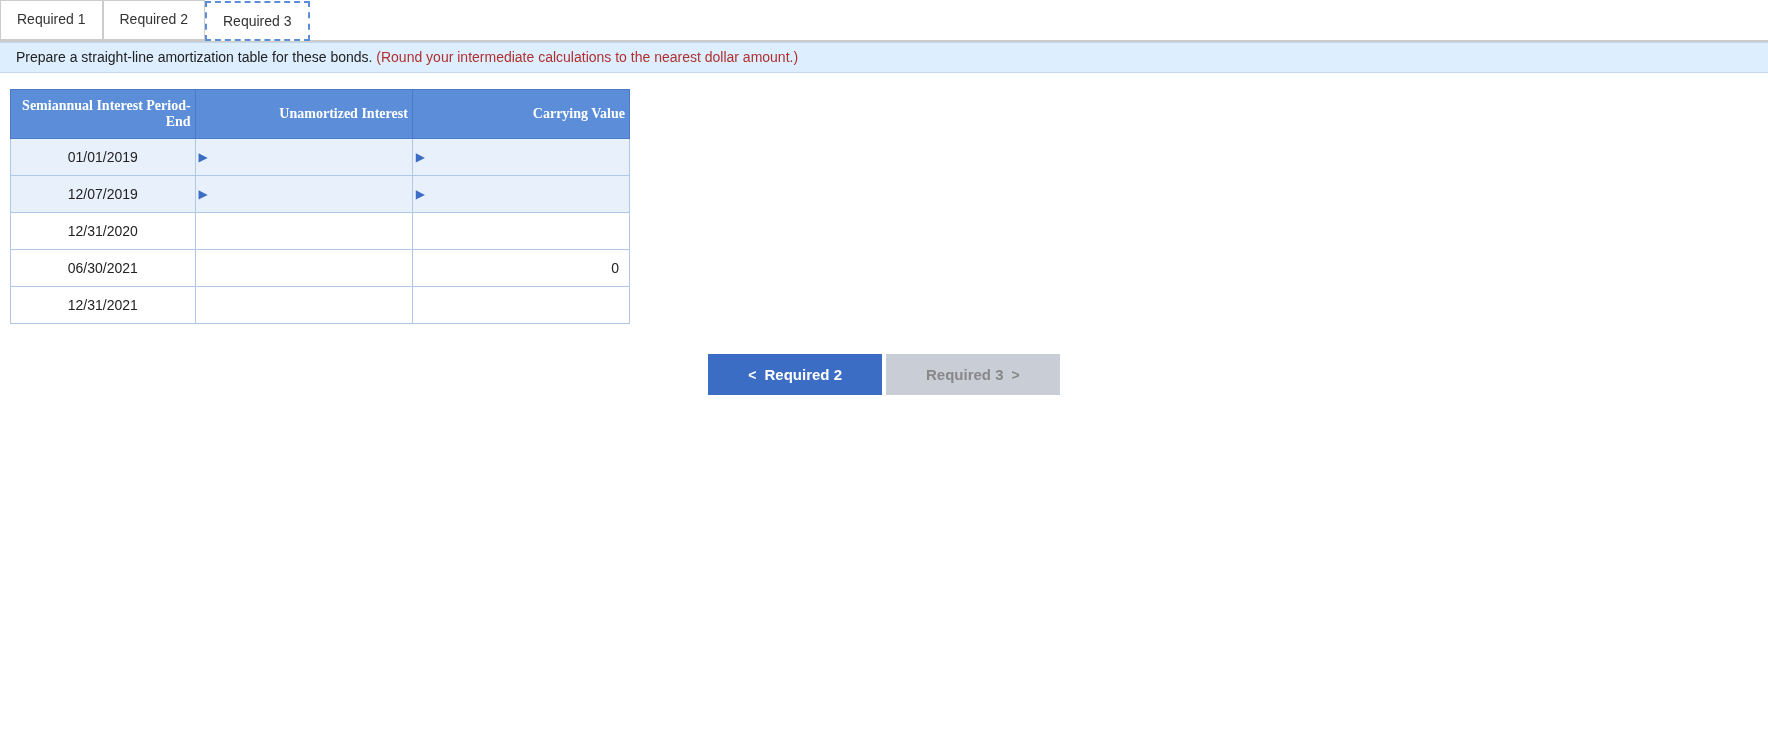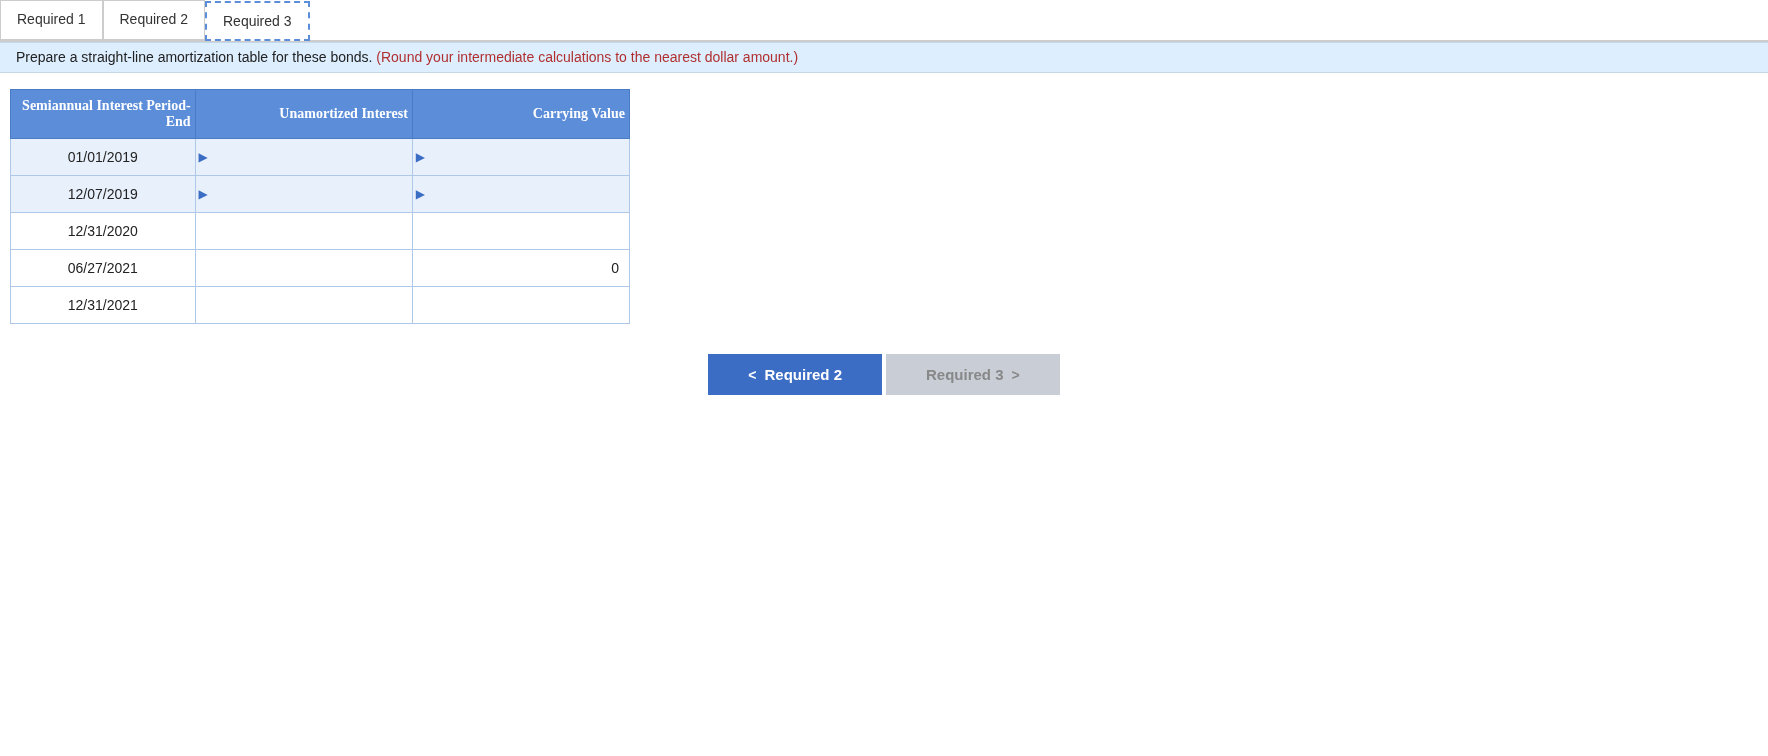--- a/index.html
+++ b/index.html
@@ -216,21 +216,21 @@
               <input type="text" class="cell-input" style="">
             </div>
           </td>
           <td class="input-cell">
             <div class="input-wrapper">
               <input type="text" class="cell-input" style="">
             </div>
           </td>
         </tr>
         <tr>
-          <td class="date-cell">06/27/2021</td>
+          <td class="date-cell">06/30/2021</td>
           <td class="input-cell">
             <div class="input-wrapper">
               <input type="text" class="cell-input" style="">
             </div>
           </td>
           <td class="input-cell">
             <div class="input-wrapper">
               <span class="cell-value" style="width: 100%; display: block; text-align: right; padding: 6px 10px;">0</span>
             </div>
           </td>

